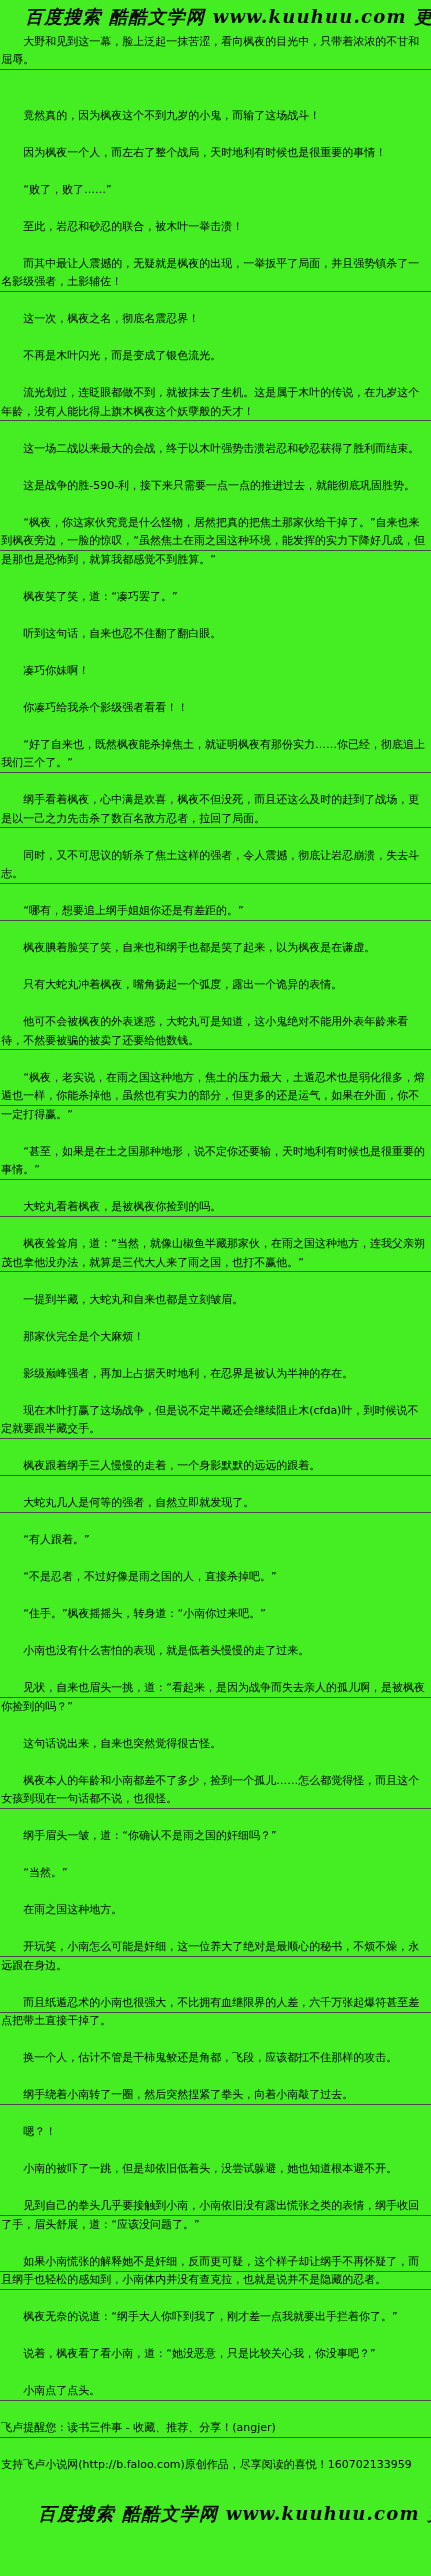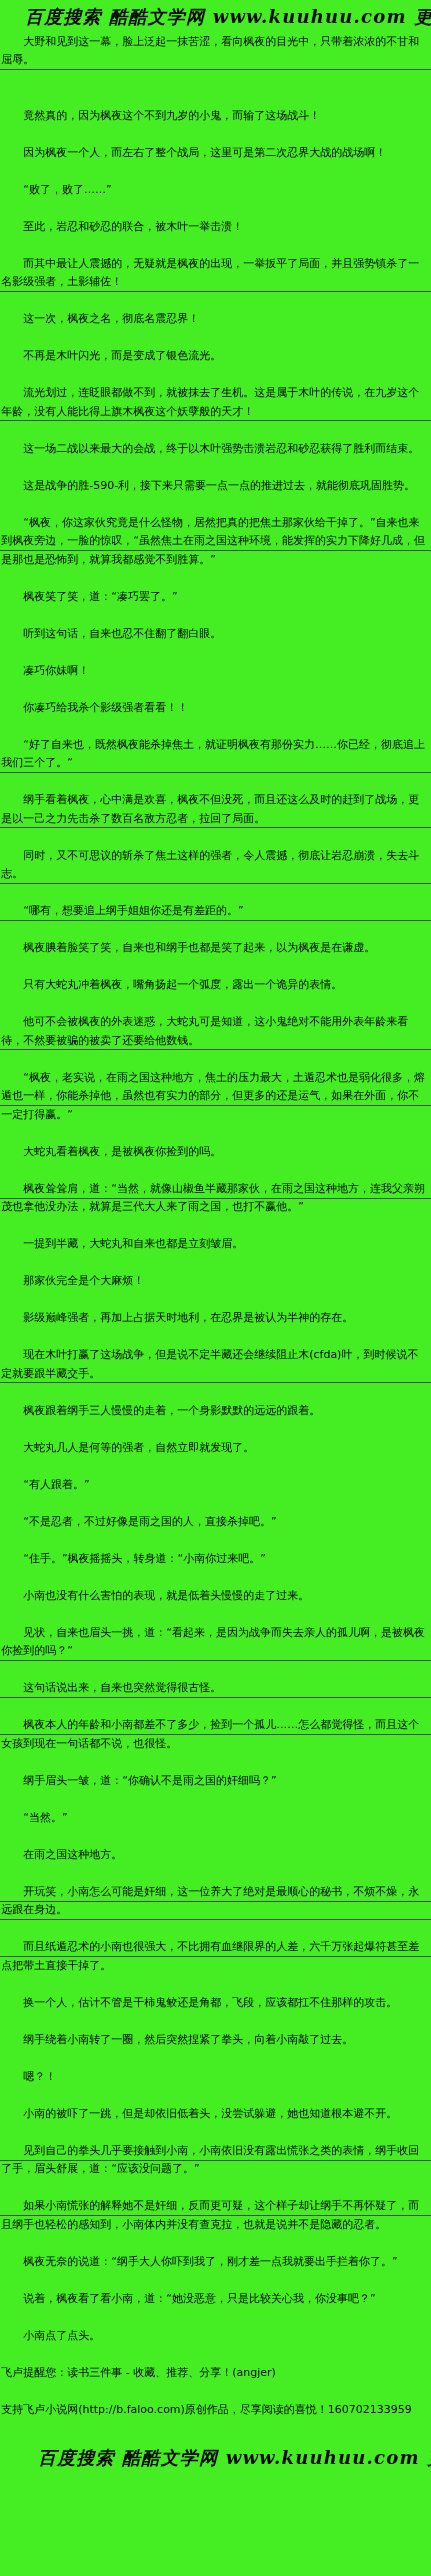--- a/index.html
+++ b/index.html
@@ -55,21 +55,21 @@
 <body>
 
 <div class="banner banner-top">
   <span>百度搜索 酷酷文学网 www.kuuhuu.com 更新更快</span>
 </div>
 
 <div id="novel-text">
     <p class="para">大野和见到这一幕，脸上泛起一抹苦涩，看向枫夜的目光中，只带着浓浓的不甘和屈辱。
 &nbsp;</p>
     <p class="para">竟然真的，因为枫夜这个不到九岁的小鬼，而输了这场战斗！</p>
-    <p class="para">因为枫夜一个人，而左右了整个战局，这里可是第二次忍界大战的战场啊！</p>
+    <p class="para">因为枫夜一个人，而左右了整个战局，天时地利有时候也是很重要的事情！</p>
     <p class="para">“败了，败了……”</p>
     <p class="para">至此，岩忍和砂忍的联合，被木叶一举击溃！</p>
     <p class="para">而其中最让人震撼的，无疑就是枫夜的出现，一举扳平了局面，并且强势镇杀了一名影级强者，土影辅佐！</p>
     <p class="para">这一次，枫夜之名，彻底名震忍界！</p>
     <p class="para">不再是木叶闪光，而是变成了银色流光。</p>
     <p class="para">流光划过，连眨眼都做不到，就被抹去了生机。这是属于木叶的传说，在九岁这个年龄，没有人能比得上旗木枫夜这个妖孽般的天才！</p>
     <p class="para">这一场二战以来最大的会战，终于以木叶强势击溃岩忍和砂忍获得了胜利而结束。</p>
     <p class="para">这是战争的胜-590-利，接下来只需要一点一点的推进过去，就能彻底巩固胜势。</p>
     <p class="para">“枫夜，你这家伙究竟是什么怪物，居然把真的把焦土那家伙给干掉了。”自来也来到枫夜旁边，一脸的惊叹，“虽然焦土在雨之国这种环境，能发挥的实力下降好几成，但是那也是恐怖到，就算我都感觉不到胜算。”</p>
     <p class="para">枫夜笑了笑，道：“凑巧罢了。”</p>
@@ -77,20 +77,21 @@
     <p class="para">凑巧你妹啊！</p>
     <p class="para">你凑巧给我杀个影级强者看看！！</p>
     <p class="para">“好了自来也，既然枫夜能杀掉焦土，就证明枫夜有那份实力……你已经，彻底追上我们三个了。”</p>
     <p class="para">纲手看着枫夜，心中满是欢喜，枫夜不但没死，而且还这么及时的赶到了战场，更是以一己之力先击杀了数百名敌方忍者，拉回了局面。</p>
     <p class="para">同时，又不可思议的斩杀了焦土这样的强者，令人震撼，彻底让岩忍崩溃，失去斗志。</p>
     <p class="para">“哪有，想要追上纲手姐姐你还是有差距的。”</p>
     <p class="para">枫夜腆着脸笑了笑，自来也和纲手也都是笑了起来，以为枫夜是在谦虚。</p>
     <p class="para">只有大蛇丸冲着枫夜，嘴角扬起一个弧度，露出一个诡异的表情。</p>
     <p class="para">他可不会被枫夜的外表迷惑，大蛇丸可是知道，这小鬼绝对不能用外表年龄来看待，不然要被骗的被卖了还要给他数钱。</p>
     <p class="para">“枫夜，老实说，在雨之国这种地方，焦土的压力最大，土遁忍术也是弱化很多，熔遁也一样，你能杀掉他，虽然也有实力的部分，但更多的还是运气，如果在外面，你不一定打得赢。”</p>
+    <p class="para">“甚至，如果是在土之国那种地形，说不定你还要输，天时地利有时候也是很重要的事情。”</p>
     <p class="para">大蛇丸看着枫夜，是被枫夜你捡到的吗。</p>
     <p class="para">枫夜耸耸肩，道：“当然，就像山椒鱼半藏那家伙，在雨之国这种地方，连我父亲朔茂也拿他没办法，就算是三代大人来了雨之国，也打不赢他。”</p>
     <p class="para">一提到半藏，大蛇丸和自来也都是立刻皱眉。</p>
     <p class="para">那家伙完全是个大麻烦！</p>
     <p class="para">影级巅峰强者，再加上占据天时地利，在忍界是被认为半神的存在。</p>
     <p class="para">现在木叶打赢了这场战争，但是说不定半藏还会继续阻止木(cfda)叶，到时候说不定就要跟半藏交手。</p>
     <p class="para">枫夜跟着纲手三人慢慢的走着，一个身影默默的远远的跟着。</p>
     <p class="para">大蛇丸几人是何等的强者，自然立即就发现了。</p>
     <p class="para">“有人跟着。”</p>
     <p class="para">“不是忍者，不过好像是雨之国的人，直接杀掉吧。”</p>

